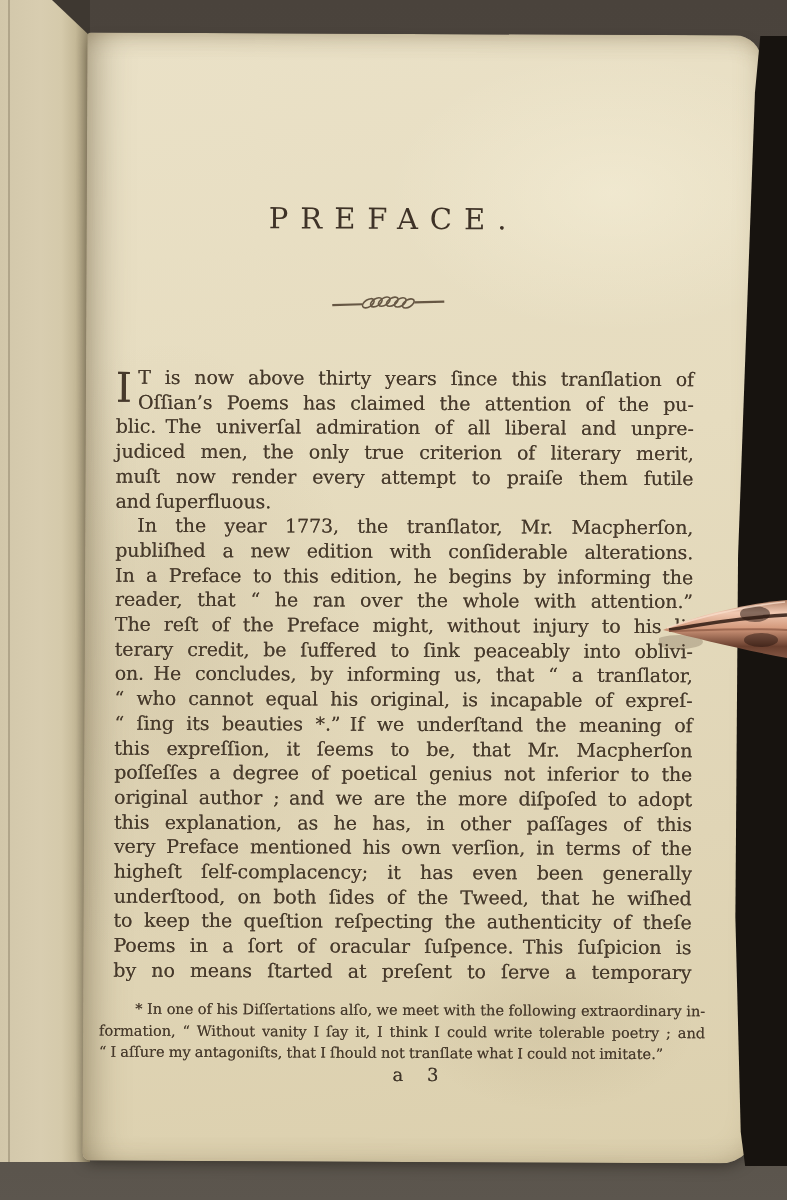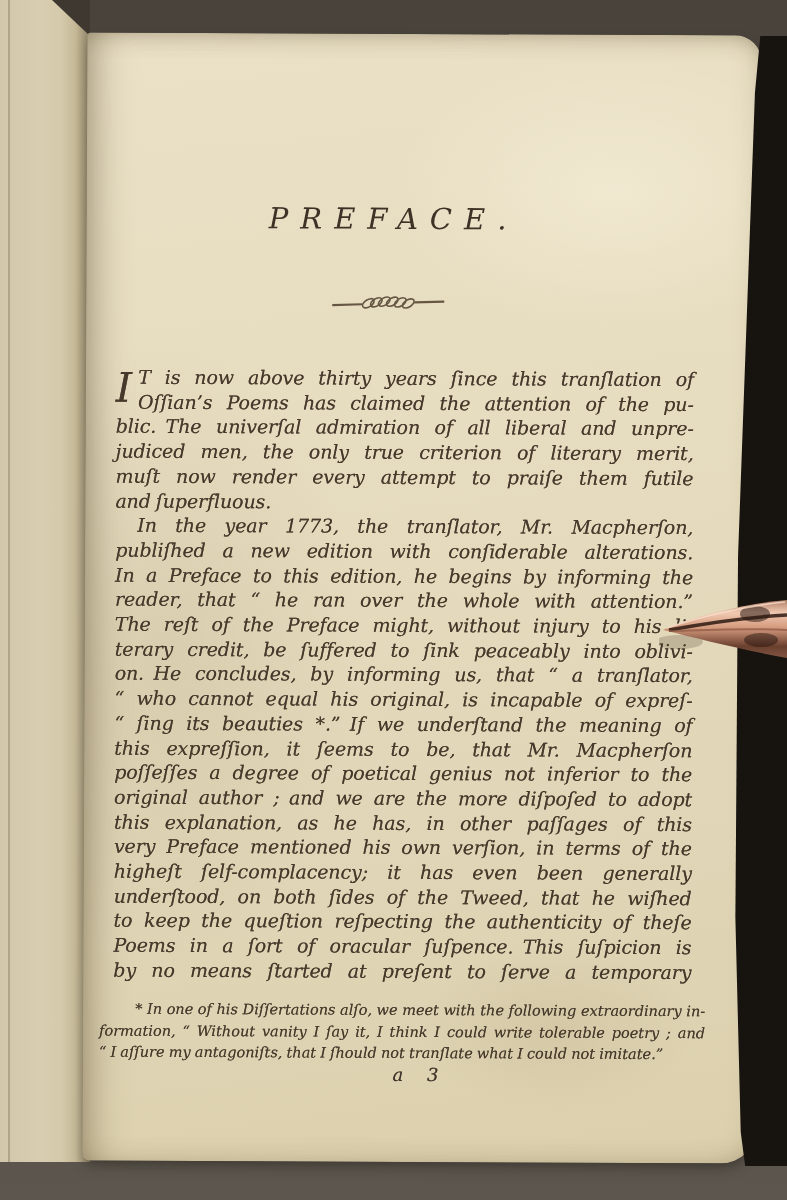--- a/index.html
+++ b/index.html
@@ -3,21 +3,20 @@
 <meta charset="utf-8">
 <style>
   html,body{margin:0;padding:0;}
   body{
     width:787px;height:1200px;overflow:hidden;
     font-family:"DejaVu Serif","Liberation Serif",serif;
   }
   .scene{
     position:relative;width:787px;height:1200px;overflow:hidden;
     background:linear-gradient(180deg,#4a433c 0%,#4e4740 40%,#544d45 78%,#5c564e 100%);
-    font-style:italic;
   }
   
   .left-pages{
     position:absolute;left:0;top:0;width:90px;height:1162px;z-index:1;
     background:linear-gradient(90deg,#d2c7aa 0%,#d8cdb0 45%,#d5caab 68%,#c4b897 84%,#9c9072 96%,#85795c 100%);
   }
   .left-pages::after{
     content:"";position:absolute;left:8px;top:0;width:2px;height:100%;
     background:rgba(70,60,40,.25);
   }

